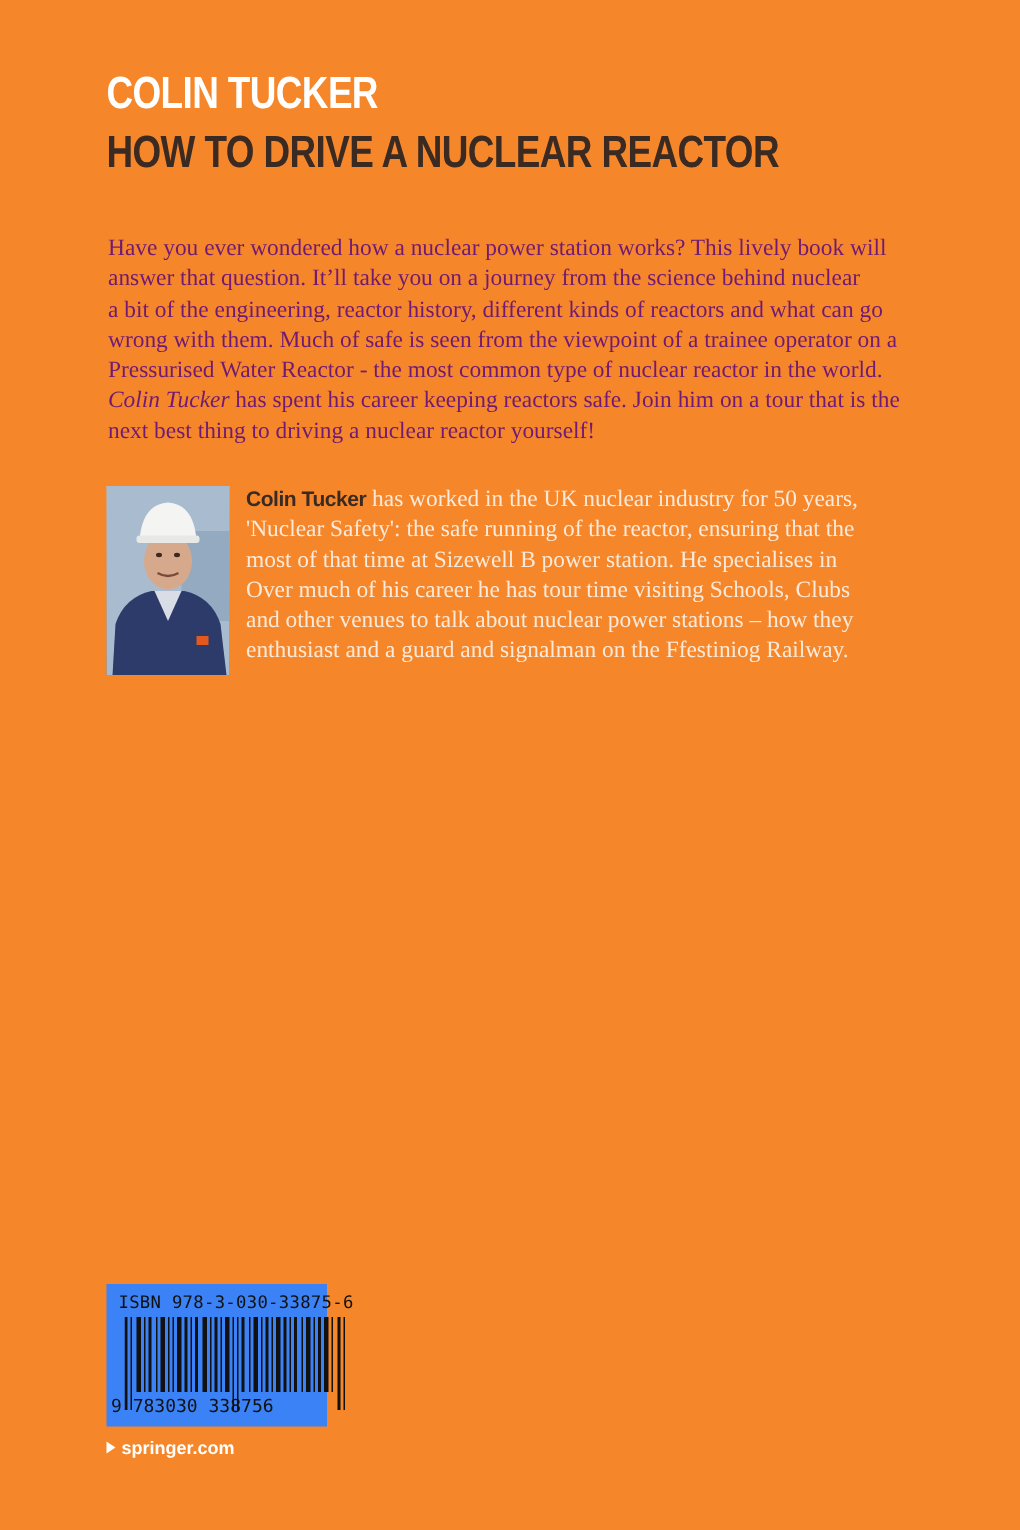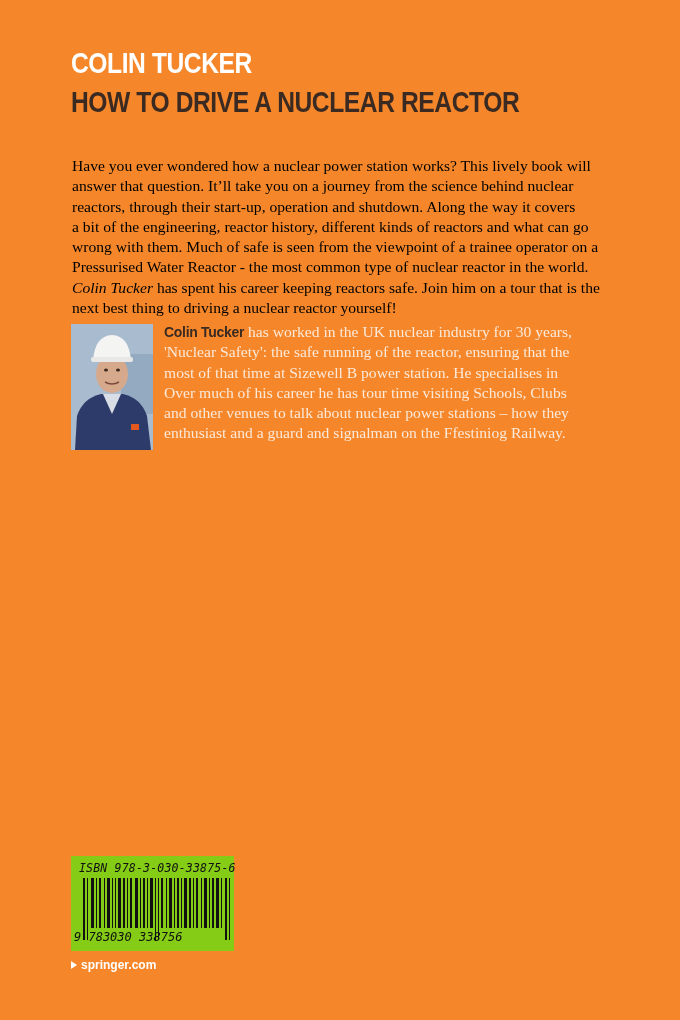--- a/index.html
+++ b/index.html
@@ -18,43 +18,42 @@
   .book-title {
     position: absolute; left: 71px; top: 86px;
     font-family: "Liberation Sans", sans-serif; font-weight: bold;
     font-size: 30px; line-height: 32px; color: #3a2a22;
     letter-spacing: -0.5px; transform: scaleX(0.82); transform-origin: left top;
     white-space: nowrap;
   }
   .blurb {
     position: absolute; left: 72px; top: 156px; width: 548px;
     font-family: "Liberation Serif", serif; font-size: 15.6px; line-height: 20.3px;
-    color: #000000; margin: 0;
+    color: #701a75; margin: 0;
   }
   .blurb p { margin: 0; white-space: nowrap; }
   .blurb em { font-style: italic; }
   .author-photo {
     position: absolute; left: 71px; top: 324px; width: 82px; height: 126px;
     background: linear-gradient(180deg, #aebfd0 0%, #92a9bf 60%, #7f95ad 100%);
     overflow: hidden;
   }
   .author-bio {
     position: absolute; left: 164px; top: 322px; width: 420px;
     font-family: "Liberation Serif", serif; font-size: 15.6px; line-height: 20.3px;
     color: #fbe9da;
   }
   .author-bio p { margin: 0; white-space: nowrap; }
   .bio-name {
     font-family: "Liberation Sans", sans-serif; font-weight: bold; color: #3a2a22;
     font-size: 14px; letter-spacing: -0.3px;
   }
   .barcode-box {
-    position: absolute; left: 71px; top: 856px; width: 163px; height: 95px;
-    background: #84cc16;
-    font-style: italic;
+    position: absolute; left: 71px; top: 856px; width: 147px; height: 95px;
+    background: #3b82f6;
   }
   .isbn-text {
     position: absolute; left: 8px; top: 5px;
     font-family: "DejaVu Sans Mono", monospace; font-size: 11.5px; color: #111;
     white-space: nowrap; letter-spacing: 0.2px;
   }
   .barcode-bars { position: absolute; left: 12px; top: 22px; width: 150px; height: 62px; }
   .barcode-digits {
     position: absolute; left: 3px; top: 74px; width: 168px;
     font-family: "DejaVu Sans Mono", monospace; font-size: 12px; color: #111;
@@ -73,21 +72,20 @@
 </style>
 </head>
 <body>
 
 <div class="author-heading">COLIN TUCKER</div>
 <div class="book-title">HOW TO DRIVE A NUCLEAR REACTOR</div>
 
 <div class="blurb">
   <p>Have you ever wondered how a nuclear power station works? This lively book will</p>
   <p>answer that question. It’ll take you on a journey from the science behind nuclear</p>
-  <p>reactors, through their start-up, operation and shutdown. Along the way it covers</p>
   <p>a bit of the engineering, reactor history, different kinds of reactors and what can go</p>
   <p>wrong with them. Much of safe is seen from the viewpoint of a trainee operator on a</p>
   <p>Pressurised Water Reactor - the most common type of nuclear reactor in the world.</p>
   <p><em>Colin Tucker</em><span> has spent his career keeping reactors safe. Join him on a tour that is the</span></p>
   <p>next best thing to driving a nuclear reactor yourself!</p>
 </div>
 
 <div class="author-photo" title="Photo of Colin Tucker wearing a white hard hat">
   <svg width="82" height="126" viewBox="0 0 82 126">
     <rect x="0" y="0" width="82" height="126" fill="#a9bccf"></rect>
@@ -98,21 +96,21 @@
     <ellipse cx="41" cy="50" rx="16" ry="19" fill="#d7a98c"></ellipse>
     <ellipse cx="35" cy="46" rx="2" ry="1.5" fill="#3a2a22"></ellipse>
     <ellipse cx="47" cy="46" rx="2" ry="1.5" fill="#3a2a22"></ellipse>
     <path d="M34 58 Q41 62 48 58" stroke="#7a4a3a" stroke-width="1.5" fill="none"></path>
     <path d="M22 36 Q24 12 41 11 Q58 12 60 36 Z" fill="#f4f4f2"></path>
     <rect x="20" y="33" width="42" height="5" rx="2" fill="#e8e8e6"></rect>
   </svg>
 </div>
 
 <div class="author-bio">
-  <p><span class="bio-name">Colin Tucker</span><span> has worked in the UK nuclear industry for 30 years,</span></p>
+  <p><span class="bio-name">Colin Tucker</span><span> has worked in the UK nuclear industry for 50 years,</span></p>
   <p>'Nuclear Safety': the safe running of the reactor, ensuring that the</p>
   <p>most of that time at Sizewell B power station. He specialises in</p>
   <p>Over much of his career he has tour time visiting Schools, Clubs</p>
   <p>and other venues to talk about nuclear power stations – how they</p>
   <p>enthusiast and a guard and signalman on the Ffestiniog Railway.</p>
 </div>
 
 <div class="barcode-box">
   <div class="isbn-text">ISBN 978-3-030-33875-6</div>
   <svg class="barcode-bars" viewBox="0 0 150 62" preserveAspectRatio="none">

